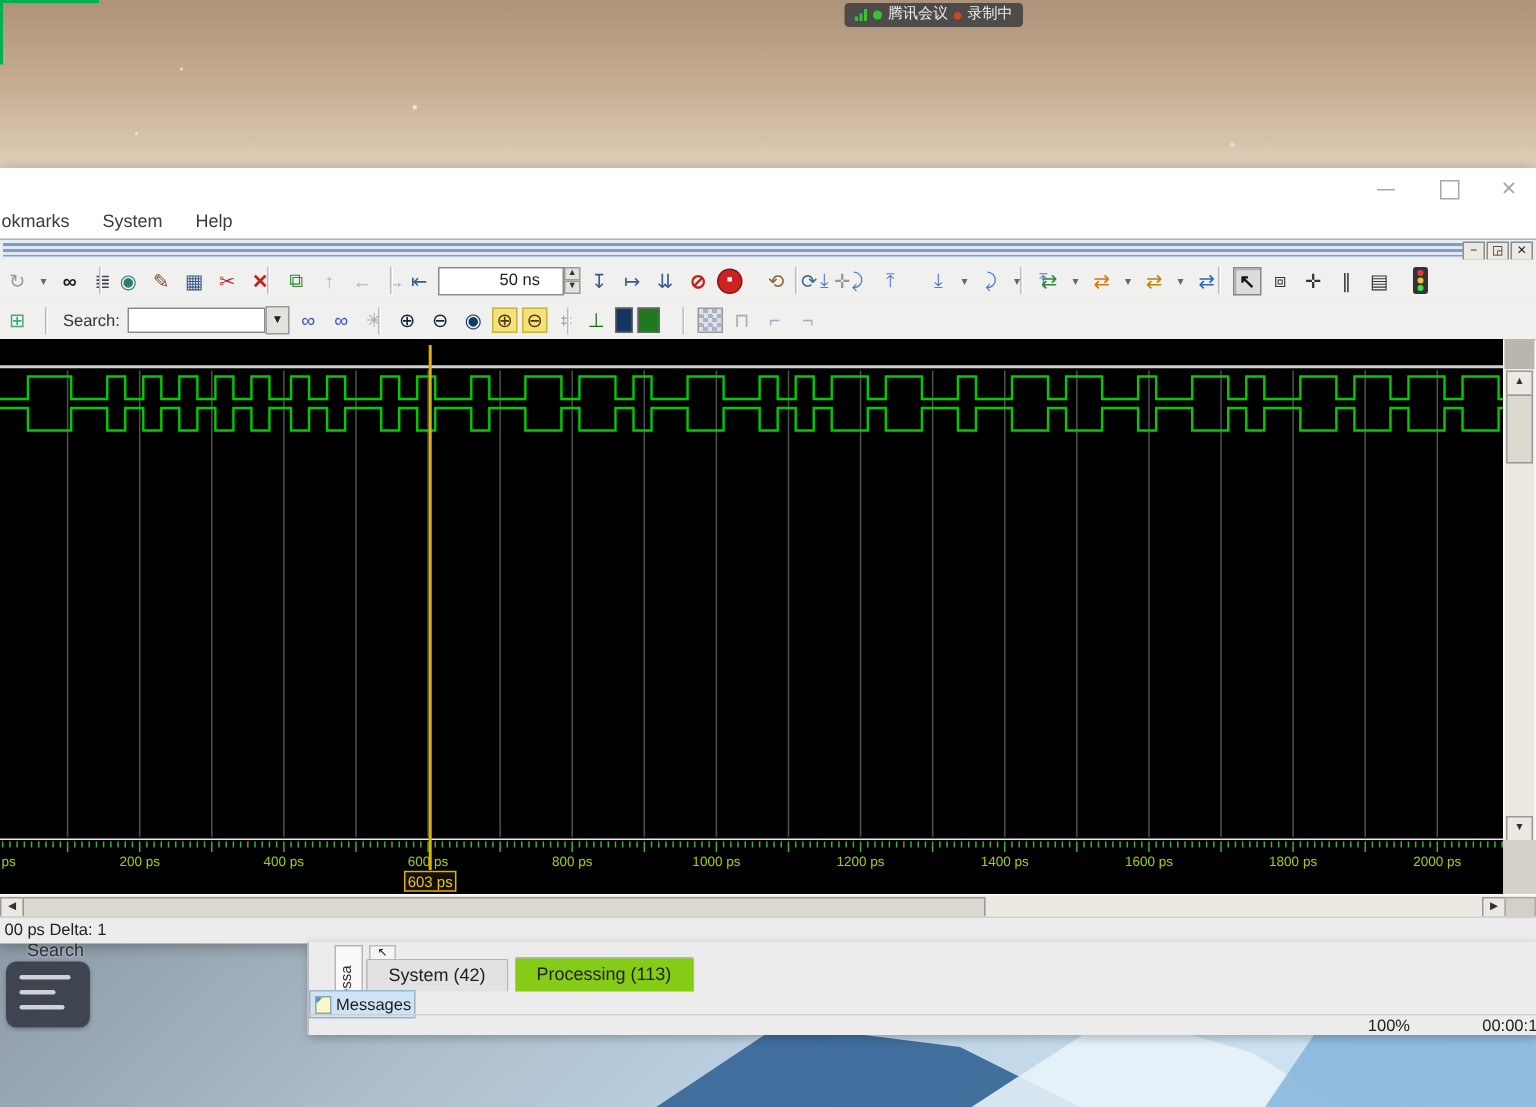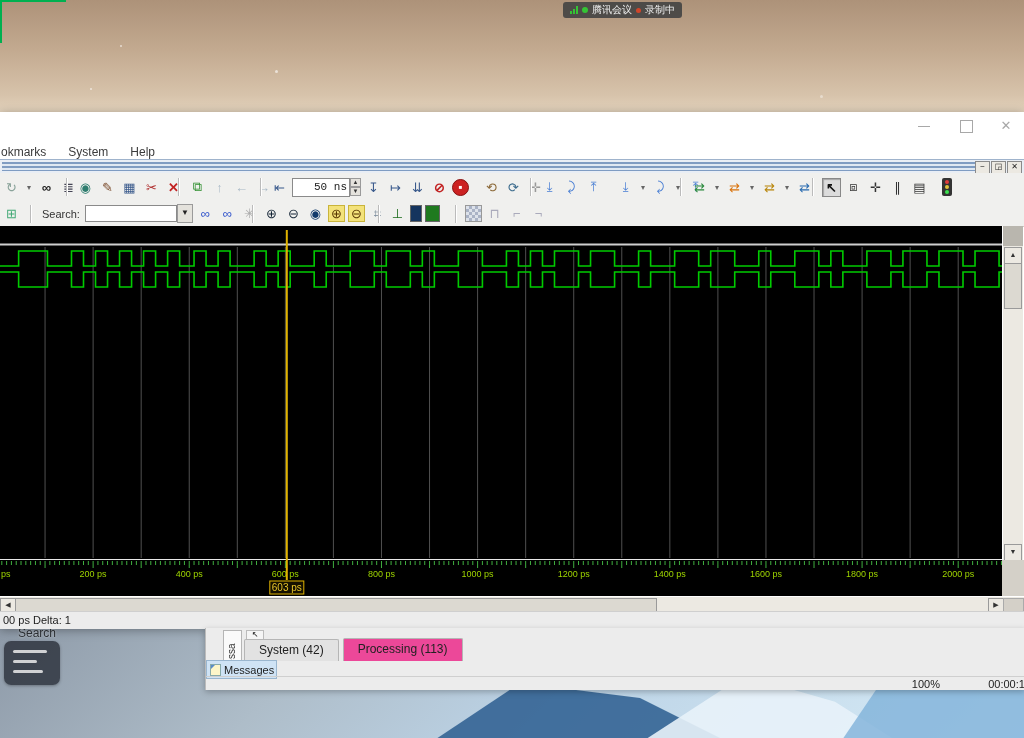--- a/index.html
+++ b/index.html
@@ -35,21 +35,21 @@
     text-shadow:0 0 2px rgba(255,255,255,.7);}
   
   #wave-window{left:0;top:112px;width:1024px;height:516px;background:#fff;
     box-shadow:0 2px 10px rgba(0,0,0,.35);}
   #titlebar{left:0;top:0;width:1024px;height:28px;background:#fff;}
   .wincap{position:absolute;top:6px;width:16px;height:16px;cursor:default;}
   #min-cap{right:92px;}#min-cap i{position:absolute;left:2px;top:8px;width:12px;height:1px;background:#a8a8a8;}
   #max-cap{right:50px;}#max-cap i{position:absolute;left:2px;top:2px;width:11px;height:11px;border:1px solid #a8a8a8;}
   #close-cap{right:10px;font-size:13px;color:#a8a8a8;text-align:center;line-height:16px;}
   #menubar{left:0;top:28px;width:1024px;height:19px;background:#fff;display:flex;
-    gap:22px;align-items:flex-end;font-size:12px;color:#3b3b3b;padding-left:1px;}
+    gap:22px;align-items:flex-start;font-size:12px;color:#3b3b3b;padding-left:1px;}
   .menu-item{cursor:default;}
   #dock-stripe{left:0;top:47px;width:1024px;height:14px;background:#e9eef5;
     border-top:1px solid #9fb3cc;border-bottom:1px solid #8aa0bb;}
   #dock-stripe .stripes{position:absolute;left:2px;top:2px;width:982px;height:9px;
     background:repeating-linear-gradient(180deg,#7f9cc2 0 2px,#dfe8f2 2px 4px);}
   .dock-btn{position:absolute;top:1px;width:13px;height:11px;background:#ece9e2;
     border:1px solid #8a8a8a;font-size:8px;line-height:10px;text-align:center;color:#222;}
   
   #toolbar-main{left:0;top:61px;width:1024px;height:28px;background:#f0f0ee;
     border-bottom:1px solid #dcdcda;}
@@ -60,21 +60,21 @@
     border-right:1px solid #fff;margin-right:5px;}
   .tb-group.first::before{display:none;}
   .tb-icon{width:17px;height:17px;display:flex;align-items:center;justify-content:center;
     font-size:13px;cursor:default;border:1px solid transparent;}
   .tb-icon.small{width:8px;font-size:8px;}
   .tb-icon.bold{font-weight:bold;}
   .tb-icon.ybg{background:#f3e27a;border:1px solid #c9b43a;width:15px;height:15px;}
   .tb-icon.pressed{background:#dcdcdc;border:1px solid #888;box-shadow:inset 1px 1px 1px rgba(0,0,0,.25);}
   .tb-gap{width:7px;}
   .runlen-box{width:52px;height:17px;border:1px solid #8a8a8a;background:#fff;
-    font-size:11px;text-align:right;padding:0 2px;line-height:17px;color:#222;font-family:Liberation Mono, monospace;}
+    font-size:11px;text-align:right;padding:0 15px;line-height:17px;color:#222;}
   .spinner{display:flex;flex-direction:column;width:11px;height:17px;}
   .spinner b{flex:1;background:#e4e2dc;border:1px solid #9a9a9a;font-size:6px;
     line-height:7px;text-align:center;color:#333;font-weight:normal;}
   .stopsign{width:15px;height:15px;border-radius:50%;background:#cc2222;border:1px solid #881111;
     color:#fff;font-size:6px;display:flex;align-items:center;justify-content:center;}
   .stoplight{width:10px;height:16px;background:#333;border-radius:2px;display:flex;
     flex-direction:column;align-items:center;justify-content:space-around;padding:1px 0;}
   .stoplight i{width:4px;height:4px;border-radius:50%;display:block;}
   .blip{height:15px;border:1px solid #666;}
   .checker{width:15px;height:15px;border:1px solid #999;
@@ -109,21 +109,21 @@
     border-left:1px solid #bbb;box-shadow:0 2px 6px rgba(0,0,0,.25);}
   #panel-pointer{position:absolute;left:40px;top:2px;width:16px;height:9px;background:#f5f5f5;
     border:1px solid #bbb;font-size:8px;line-height:8px;text-align:center;color:#111;}
   #side-tab{position:absolute;left:17px;top:2px;width:17px;height:46px;background:#fafafa;
     border:1px solid #b5b5b5;}
   #side-tab span{position:absolute;left:2px;top:42px;font-size:10px;color:#333;
     transform:rotate(-90deg);transform-origin:0 0;white-space:nowrap;}
   #tab-row{position:absolute;left:38px;top:11px;height:22px;display:flex;align-items:flex-end;gap:4px;}
   .tab{height:21px;padding:0 14px;font-size:12px;color:#222;line-height:21px;
     border:1px solid #b5b5b5;border-bottom:none;background:#e2e2e2;border-radius:2px 2px 0 0;}
-  .tab.active{background:#ec4899;height:22px;text-align:center;}
+  .tab.active{background:#84cc16;height:22px;text-align:center;}
   #messages-tab{position:absolute;left:0px;top:32px;width:66px;height:17px;background:#cfe3f5;
     border:1px solid #9ab6cf;font-size:11px;color:#1c1c1c;line-height:16px;
     display:flex;align-items:center;gap:3px;padding-left:3px;}
   .note-icon{width:9px;height:10px;background:#fdf6c9;border:1px solid #8aa;position:relative;}
   .note-icon::after{content:"";position:absolute;left:0;top:0;border:2px solid;
     border-color:#5b8cc8 transparent transparent #5b8cc8;}
   #panel-statusbar{position:absolute;left:0;top:48px;width:819px;height:14px;
     border-top:1px solid #cfcfcf;font-size:11px;color:#222;}
   #zoom-level{position:absolute;right:85px;top:1px;}
   #elapsed-time{position:absolute;right:-6px;top:1px;}

